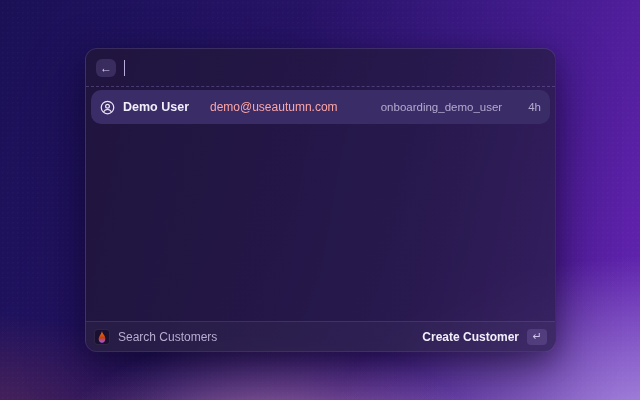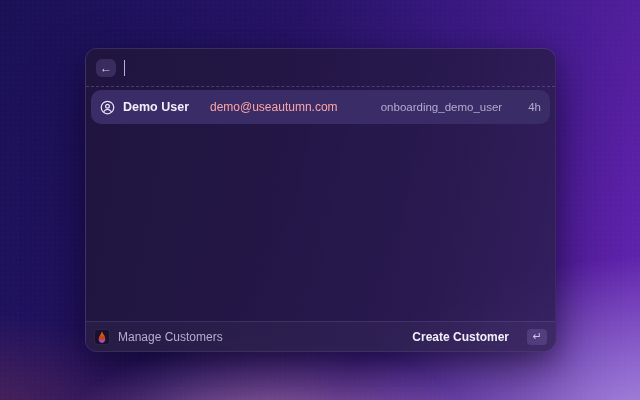--- a/index.html
+++ b/index.html
@@ -137,21 +137,21 @@
     margin-left: 8px;
   }
   .footer-spacer { flex: 1; }
   .footer-action {
     display: flex;
     align-items: center;
     background: transparent;
     border: none;
     cursor: pointer;
     padding: 0;
-    gap: 18px;
+    gap: 8px;
   }
   .footer-action-label {
     font-size: 12px;
     font-weight: 700;
     color: #f2effa;
     font-family: "Liberation Sans", "DejaVu Sans", sans-serif;
   }
   .key-badge {
     width: 20px; height: 16px;
     border-radius: 4px;
@@ -197,21 +197,21 @@
         <defs>
           <linearGradient id="flameGrad" x1="0" y1="0" x2="0" y2="1">
             <stop offset="0%" stop-color="#f97316"></stop>
             <stop offset="55%" stop-color="#c2410c"></stop>
             <stop offset="100%" stop-color="#a855f7"></stop>
           </linearGradient>
         </defs>
         <path d="M12 0 C13 7 20 9 20 18 C20 24 16.5 28 12 28 C7.5 28 4 24 4 18 C4 12 10 8 12 0 Z" fill="url(#flameGrad)"></path>
       </svg>
     </span>
-    <span class="footer-context">Manage Customers</span>
+    <span class="footer-context">Search Customers</span>
     <span class="footer-spacer"></span>
     <button class="footer-action">
       <span class="footer-action-label">Create Customer</span>
       <span class="key-badge">↵</span>
     </button>
   </div>
 
 </div>
 
 </body></html>

